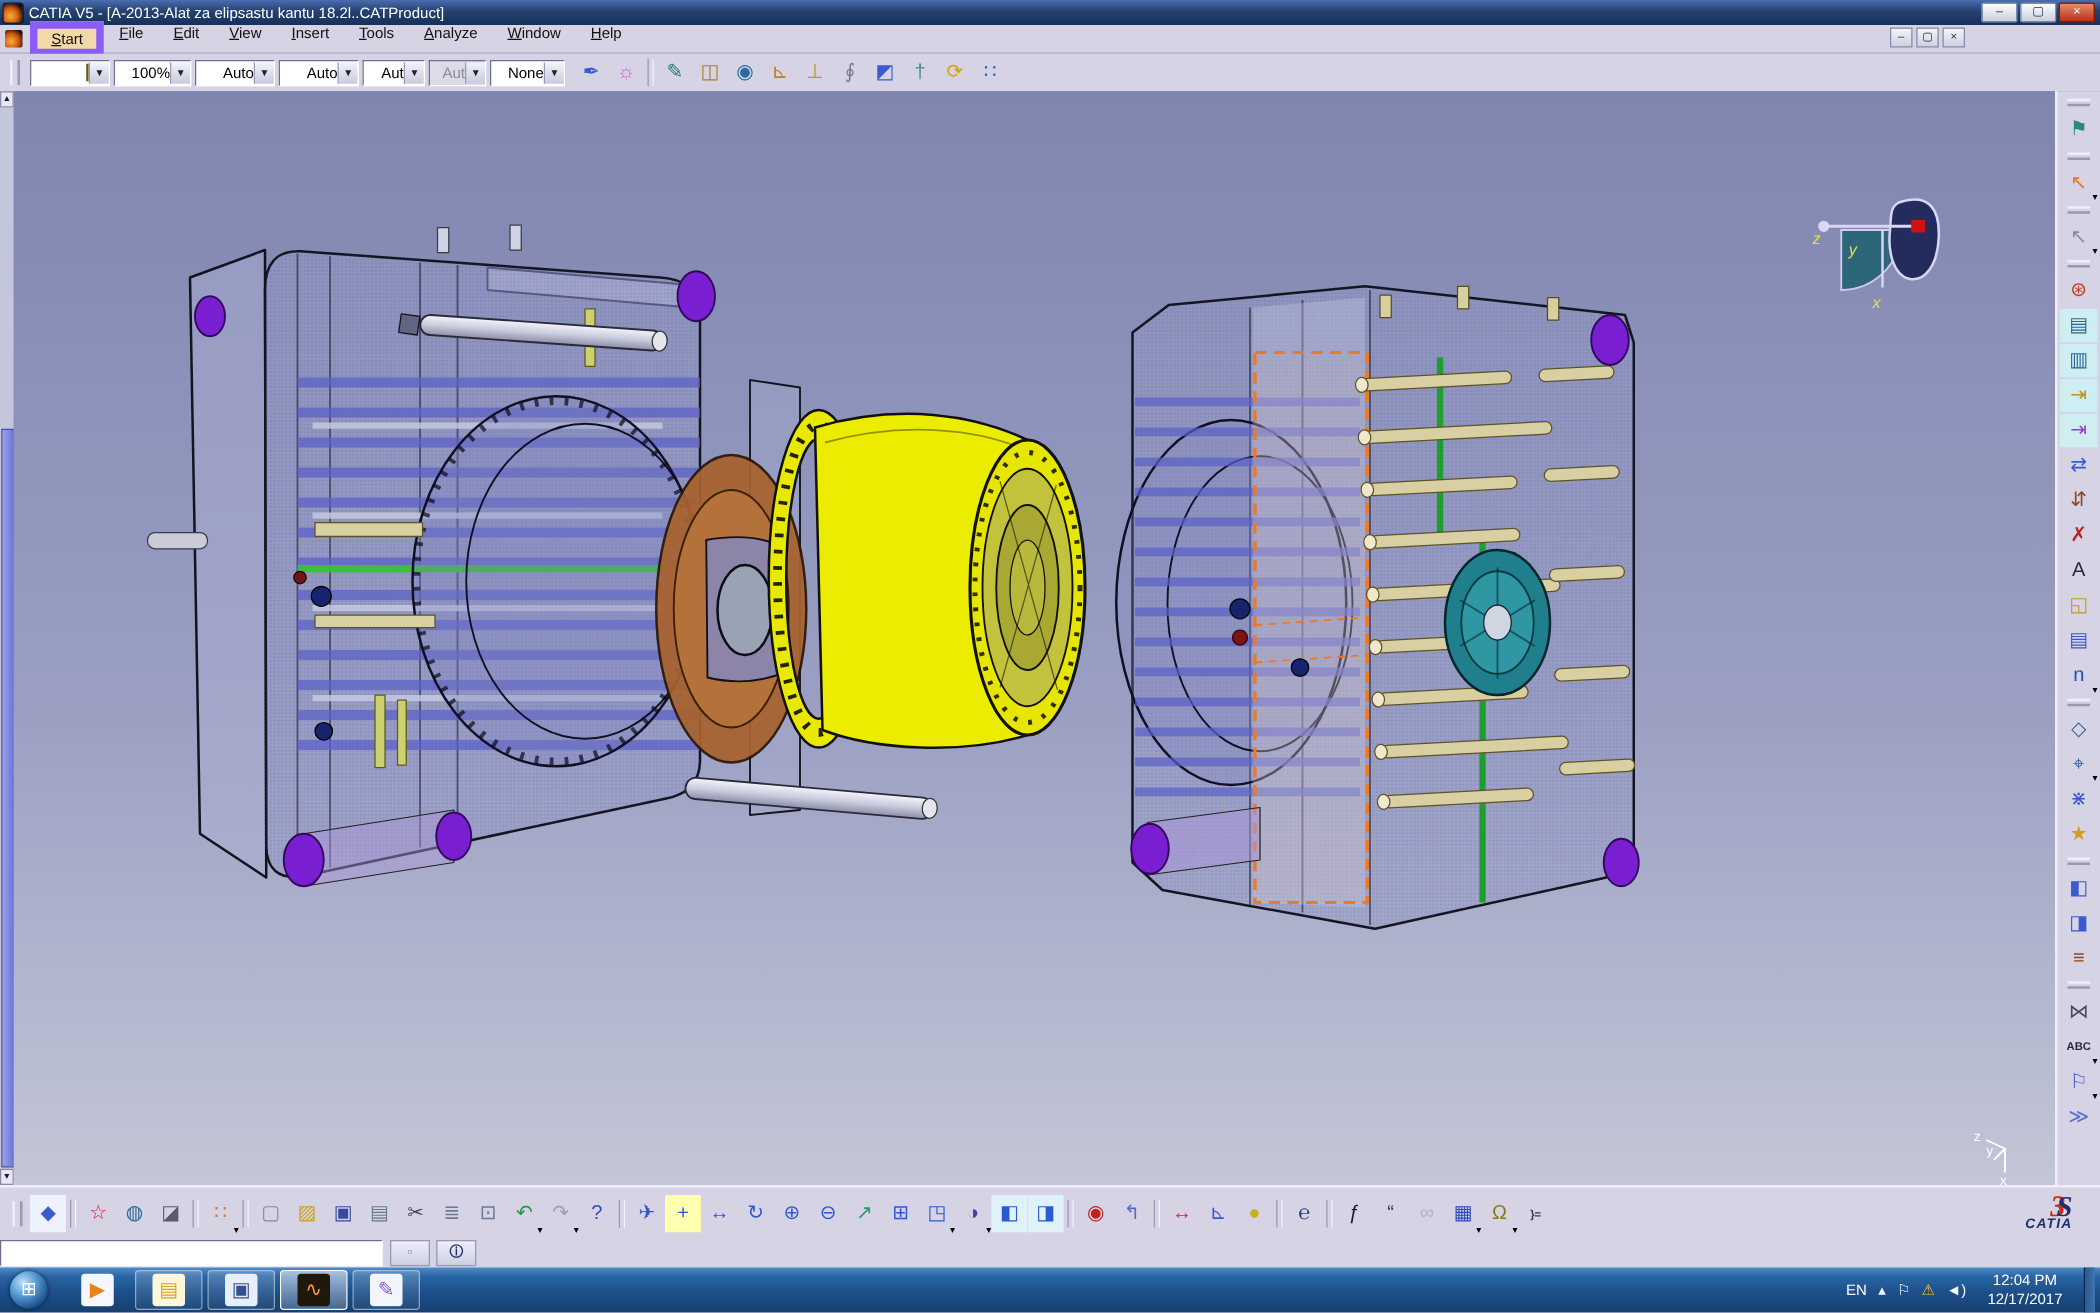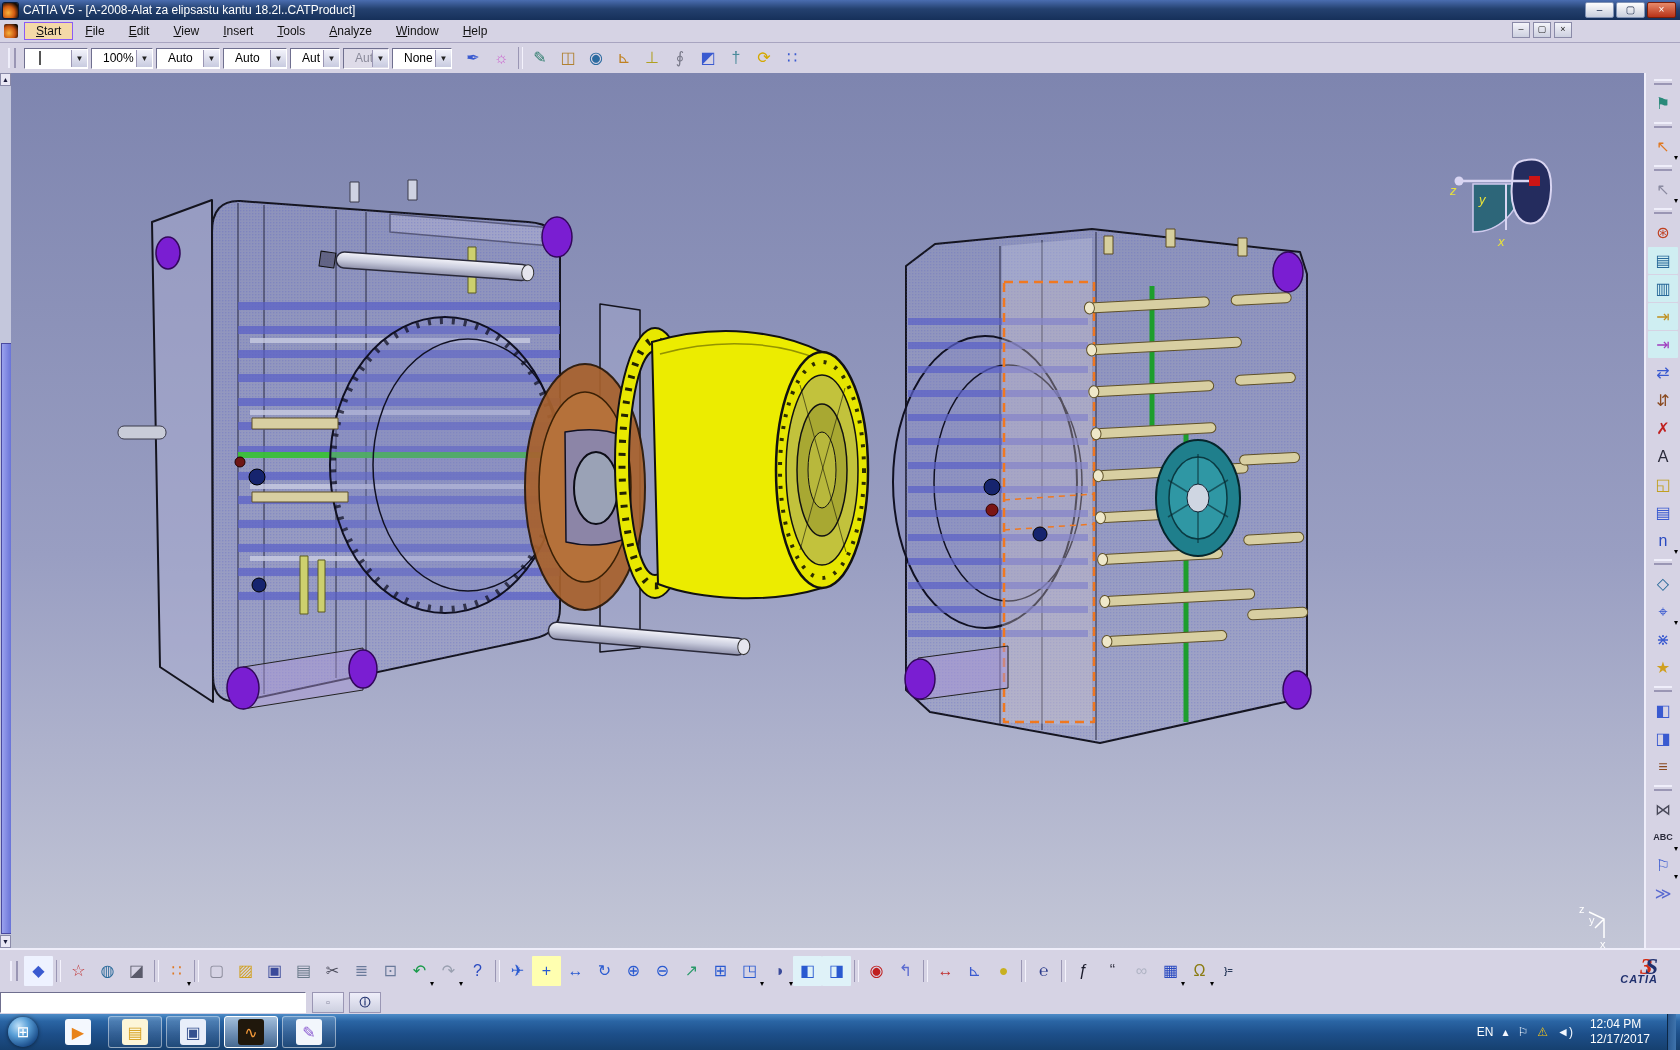--- a/index.html
+++ b/index.html
@@ -14,31 +14,31 @@
   #titlebar .wbtns{margin-left:auto;display:flex;gap:2px;padding-right:4px;}
   #titlebar .wbtn{width:27px;height:14px;font-size:10px;line-height:13px;text-align:center;color:#1a2a4a;
     background:linear-gradient(#fdfdfd,#c9cfdd);border:1px solid #8193b5;border-radius:2px;}
   #titlebar .wbtn.close-button{background:linear-gradient(#e88a6a,#b83218);color:#fff;border-color:#7a1d08;}
   
   #menubar{position:absolute;top:20px;left:0;right:0;height:22px;background:#d6d3e4;
     border-bottom:1px solid #a8a4c0;display:flex;align-items:center;font-size:12px;color:#111;}
   .dococon{width:14px;height:14px;margin:0 6px 0 4px;border-radius:2px;
     background:radial-gradient(circle at 35% 65%,#f7b23c 0%,#c85212 50%,#100802 85%);}
   .menuitem{padding:2px 12px;cursor:default;}
-  .menuitem.active{background:#f4d9a8;border:1px solid #8b5cf6;padding:1px 11px;}
+  .menuitem.active{background:#f4d9a8;border:6px solid #8b5cf6;padding:1px 11px;}
   #mdibtns{position:absolute;right:108px;top:2px;display:flex;gap:3px;}
   #mdibtns .wbtn{width:16px;height:14px;font-size:9px;line-height:13px;text-align:center;color:#222;
     background:linear-gradient(#f4f4fa,#cdd0e0);border:1px solid #8a8aa8;}
   
   #toolrow{position:absolute;top:43px;left:0;right:0;height:30px;background:#d6d3e4;
     border-bottom:2px solid #9a96b4;display:flex;align-items:center;gap:4px;padding-left:4px;}
   .grip{width:4px;height:20px;border-left:2px solid #efeefa;border-right:2px solid #9a96b4;margin:0 4px;}
   .combo{height:19px;background:#fff;border:1px solid;border-color:#6f6f8f #fff #fff #6f6f8f;
     display:flex;align-items:center;font-size:12px;position:relative;margin-right:3px;}
-  .combo .val{flex:1;padding:0 11px;white-space:nowrap;overflow:hidden;}
+  .combo .val{flex:1;padding:0 0;white-space:nowrap;overflow:hidden;text-align:right;}
   .combo .carr{width:15px;height:17px;background:linear-gradient(#f2f2fa,#c8cbe0);border-left:1px solid #9a96b4;
     font-size:8px;line-height:17px;text-align:center;color:#222;}
   .combo.disabled{background:#dedbe8;color:#8a8a9a;}
   .swatch{width:34px;height:11px;background:#ffff00;border:1px solid #555;margin-left:3px;}
   .tbicon{width:26px;height:26px;display:flex;align-items:center;justify-content:center;
     position:relative;border:1px solid transparent;border-radius:1px;}
   .tbicon .g{font-size:16px;line-height:1;}
   .tbicon .dd{position:absolute;right:-1px;bottom:-3px;font-size:8px;color:#000;}
   .tbicon.small .g{font-size:9px;font-weight:bold;}
   .tbsep{width:3px;height:22px;border-left:1px solid #9a96b4;border-right:1px solid #f4f2fc;margin:0 3px;}
@@ -81,30 +81,30 @@
     display:flex;align-items:center;}
   #startorb{width:30px;height:30px;border-radius:50%;margin:0 14px 0 8px;position:relative;
     background:radial-gradient(circle at 35% 30%,#bfe0f8 0%,#5aa0d8 35%,#1c4f8c 75%,#0e2e55 100%);
     box-shadow:0 0 4px rgba(0,0,0,.6);text-align:center;color:#fff;font-size:15px;line-height:29px;}
   .taskapp{width:52px;height:30px;margin-right:4px;border-radius:3px;display:flex;align-items:center;justify-content:center;}
   .taskapp.framed{border:1px solid rgba(255,255,255,.45);background:linear-gradient(rgba(255,255,255,.18),rgba(255,255,255,.04));}
   .taskapp.active{background:linear-gradient(rgba(255,255,255,.55),rgba(255,255,255,.2));border:1px solid #fff;}
   .taskapp .tile{width:26px;height:26px;border-radius:3px;display:flex;align-items:center;justify-content:center;font-size:16px;}
   #tray{margin-left:auto;display:flex;align-items:center;color:#fff;font-size:12px;gap:9px;padding-right:4px;}
   #tray .ticon{font-size:12px;color:#f4f8ff;}
-  #clock{text-align:left;font-size:12px;line-height:1.25;padding:0 8px;}
+  #clock{text-align:center;font-size:12px;line-height:1.25;padding:0 8px;}
   #showdesk{width:8px;height:36px;border-left:1px solid #0c2745;background:linear-gradient(to right,#2a5a92,#3f74ad);}
   svg text{font-family:"Liberation Sans",sans-serif;}
 </style>
 </head>
 <body>
 
 <div id="titlebar">
   <span class="appicon"></span>
-  <span>CATIA V5 - [A-2008-Alat za elipsastu kantu 18.2l..CATProduct]</span>
+  <span>CATIA V5 - [A-2013-Alat za elipsastu kantu 18.2l..CATProduct]</span>
   <span class="wbtns">
       <span class="wbtn">–</span>
       <span class="wbtn">▢</span>
       <span class="wbtn close-button">×</span>
     </span>
 </div>
 
 <div id="menubar">
   <span class="dococon"></span>
   <span style="display:flex">

